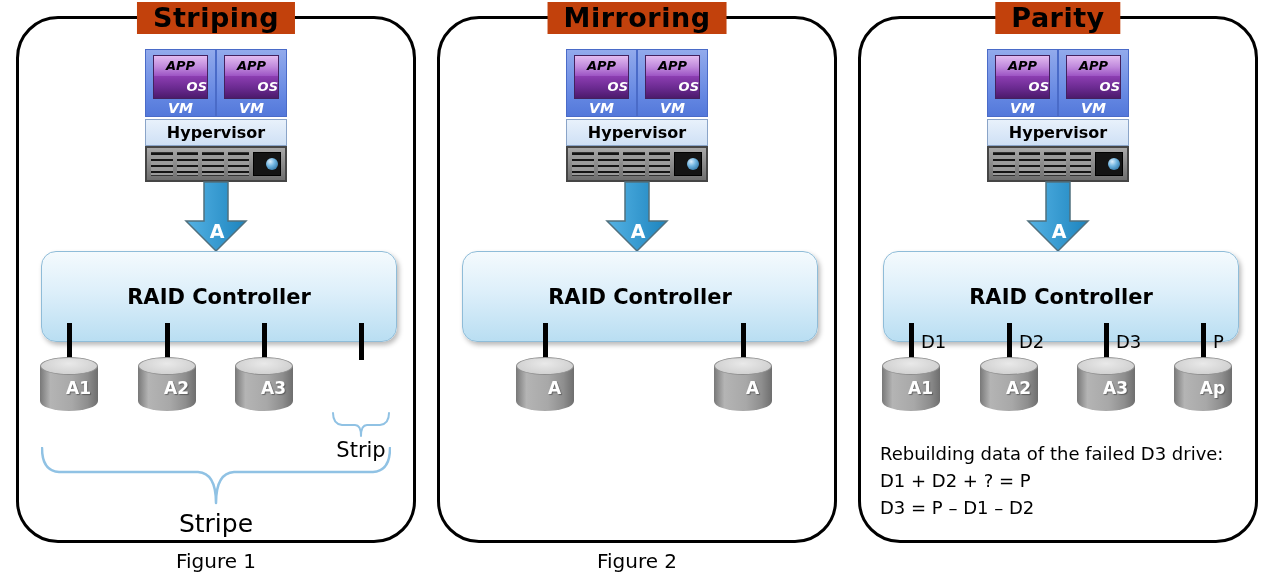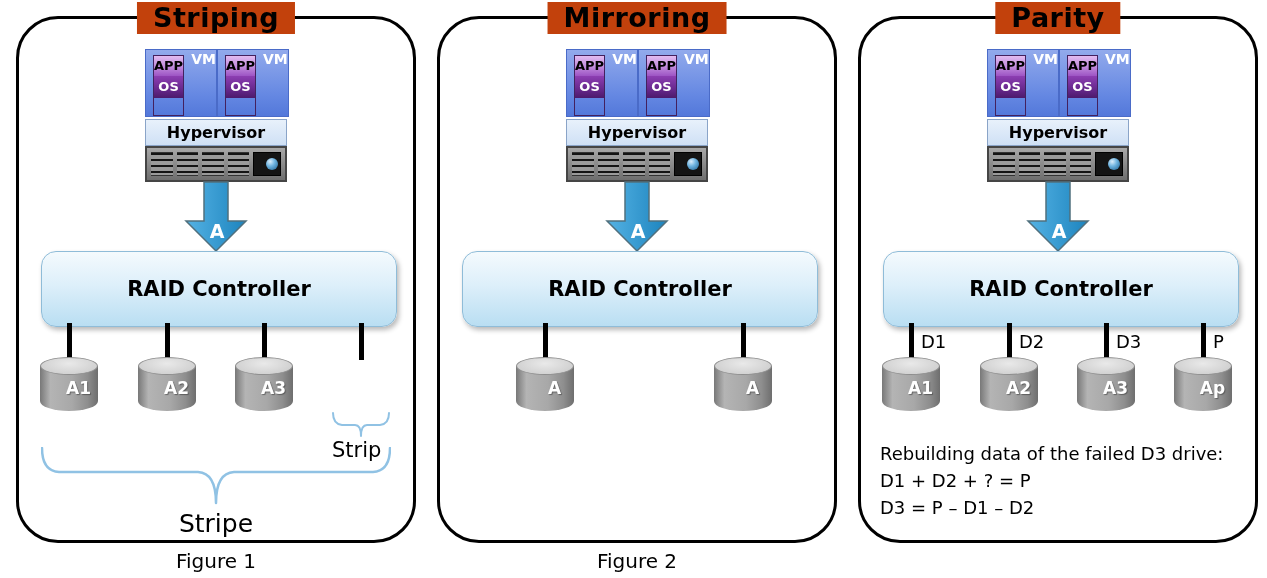--- a/index.html
+++ b/index.html
@@ -18,30 +18,31 @@
     position:absolute; top:-17px; left:50%; transform:translateX(-50%);
     background:#c2410c; padding:0 16px; font-size:27px; font-weight:bold;
     line-height:32px; white-space:nowrap; letter-spacing:0.5px;
   }
   .caption { text-align:center; font-size:20px; margin-top:6px; }
 
   
   .stack { position:absolute; top:30px; left:50%; transform:translateX(-50%); width:142px; }
   .vm-row { display:flex; justify-content:space-between; }
   .vm {
-    width:86px; height:68px; display:flex; flex-direction:row;
+    width:86px; height:68px; display:flex; flex-direction:column;
     background:linear-gradient(180deg,#92aaec 0%,#6487e2 70%,#5378da 100%);
     border:1px solid #4a6bc8;
+    font-style:italic;
   }
   .vm-core { margin:5px 7px 0 7px; border:1px solid #43215e; }
   .sec { text-align:center; font-weight:bold; }
   .app { height:20px; line-height:20px; font-size:13px; color:#000;
          background:linear-gradient(180deg,#e2bbf0 0%,#c089dc 55%,#9d54c4 100%); }
   .os  { height:22px; line-height:22px; font-size:13px; color:#fff;
-         background:linear-gradient(180deg,#8d3eb2 0%,#6a2a90 55%,#4c1a6c 100%); }
+         background:linear-gradient(180deg,#8d3eb2 0%,#6a2a90 55%,#4c1a6c 100%);text-align:right; }
   .vm-label { flex:1; text-align:center; color:#fff; font-weight:bold; font-size:14px; line-height:19px; }
   .hyp {
     margin-top:2px; height:27px; line-height:25px; text-align:center;
     background:linear-gradient(180deg,#e8f1fb,#cfe0f5); border:1px solid #8aa4c8;
     font-weight:bold; font-size:16px;
   }
   .server {
     height:36px; background:linear-gradient(180deg,#a8a8a8,#6e6e6e);
     border:2px solid #454545; display:flex; align-items:stretch; padding:4px;
   }
@@ -54,21 +55,21 @@
   .orb {
     position:absolute; right:2px; top:50%; transform:translateY(-50%);
     width:12px; height:12px; border-radius:50%;
     background:radial-gradient(circle at 35% 30%, #dcedfa 0%, #6fb4e0 40%, #1c5e8e 100%);
   }
 
   .arrow { position:absolute; top:162px; left:50%; transform:translateX(-50%); }
   .arrow-a { font:bold 19px "DejaVu Sans",sans-serif; fill:#fff; }
 
   .raid {
-    position:absolute; top:232px; left:22px; width:356px; height:76px;
+    position:absolute; top:232px; left:22px; width:356px; height:91px;
     border-radius:15px; border:1px solid #8fbcd8;
     background:linear-gradient(180deg,#f4fafd 0%,#ddeffa 45%,#b9def2 100%);
     box-shadow:2px 3px 5px rgba(0,0,0,0.28);
     display:flex; align-items:center; justify-content:center;
     font-size:21px; font-weight:bold;
   }
 
   .conn { position:absolute; top:304px; width:5px; height:37px; background:#000; }
   .port { position:absolute; top:312px; font-size:18px; }
 
@@ -83,21 +84,21 @@
     background:radial-gradient(ellipse at 50% 35%, #e9e9e9 0%, #d2d2d2 70%, #c2c2c2 100%);
     border:1px solid #8e8e8e;
   }
   .disk-label {
     position:absolute; top:21px; left:0; width:100%; text-align:center;
     color:#fff; font-weight:bold; font-size:17px; z-index:2;
     text-shadow:1px 1px 1px rgba(60,60,60,0.6);
   }
 
   .brace { position:absolute; }
-  .strip-label  { position:absolute; top:419px; left:313px; width:58px; font-size:21px; }
+  .strip-label  { position:absolute; top:419px; left:313px; width:58px; text-align:center; font-size:21px; }
   .stripe-label { position:absolute; top:490px; left:97px;  width:200px; text-align:center; font-size:25px; }
 
   .note { position:absolute; top:421px; left:19px; font-size:18px; line-height:27px; }
 </style>
 </head>
 <body>
 
 <div class="row">
 
   <div class="fig">

